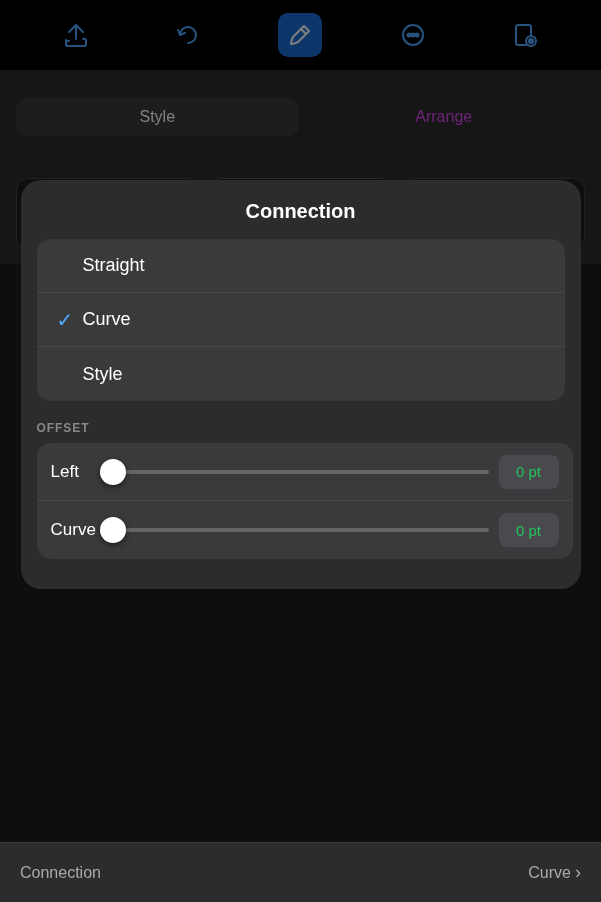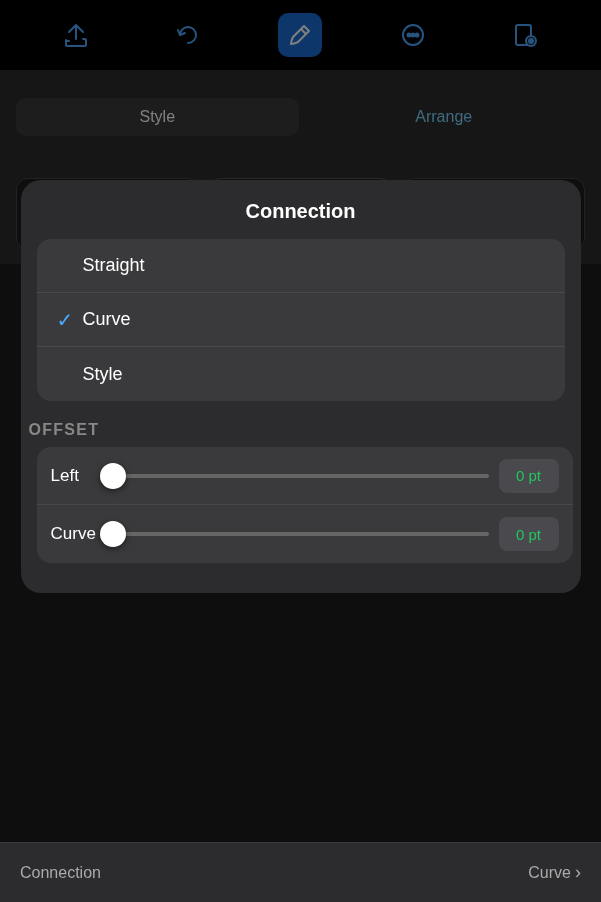--- a/index.html
+++ b/index.html
@@ -52,21 +52,21 @@
       gap: 4px;
     }
     .tab {
       flex: 1;
       height: 38px;
       border-radius: 10px;
       display: flex;
       align-items: center;
       justify-content: center;
       cursor: pointer;
-      color: #7dd3fc;
+      color: #d946ef;
       font-size: 16px;
       font-weight: 400;
     }
     .tab.active {
       background: #3a3a3c;
       color: #fff;
     }
 
     
     .line-styles {
@@ -160,25 +160,25 @@
       font-size: 18px;
       color: #fff;
       flex: 1;
     }
     .option-row:not(.selected) .option-check {
       visibility: hidden;
     }
 
     
     .section-label {
-      font-size: 16px;
+      font-size: 12px;
       font-weight: 600;
       color: #888;
       letter-spacing: 0.08em;
-      margin: 0 16px 8px 8px;
+      margin: 0 16px 8px 16px;
       text-transform: uppercase;
     }
     .offset-container {
       background: #3a3a3c;
       border-radius: 14px;
       margin: 0 8px 20px 16px;
       overflow: hidden;
     }
     .offset-row {
       height: 58px;

